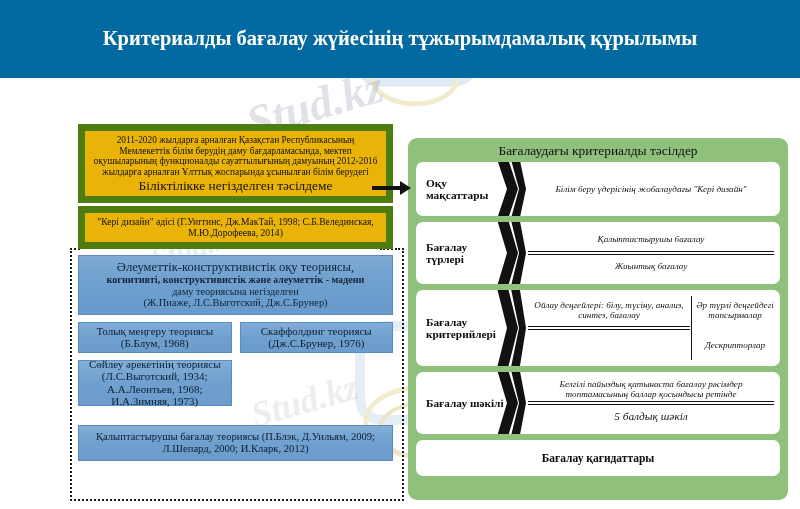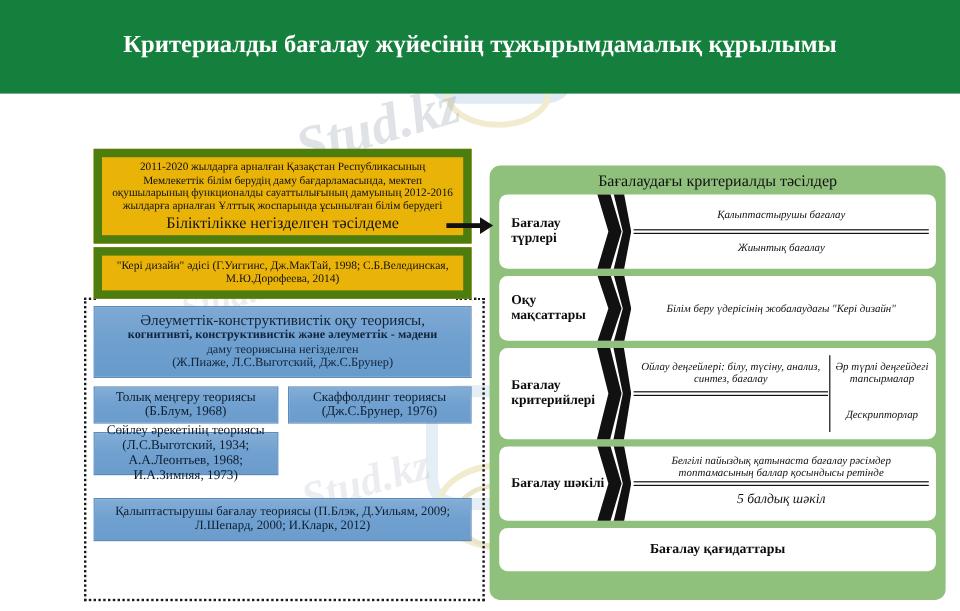--- a/index.html
+++ b/index.html
@@ -36,21 +36,21 @@
     z-index: 4;
     pointer-events: none;
     opacity: .35;
   }
 
   
   .header {
     position: absolute;
     left: 0; top: 0;
     width: 800px; height: 78px;
-    background: #15803d;
+    background: #0369a1;
     z-index: 10;
   }
   .header-title {
     position: absolute;
     left: 0; right: 0; top: 38px;
     text-align: center;
     color: #ffffff;
     font-size: 20.5px;
     font-weight: bold;
     font-family: "Liberation Serif", "DejaVu Serif", serif;
@@ -118,21 +118,21 @@
     align-items: center;
     justify-content: center;
     text-align: center;
     line-height: 1.13;
     box-sizing: border-box;
     padding: 2px 4px;
   }
   .half { width: 153.5px; }
   .h1 { height: 31px; }
   .h2 { height: 41px; }
-  .h3 { height: 36px; }
+  .h3 { height: 46px; }
   .full { width: 315px; height: 36px; margin-top: 19px; font-size: 10.6px; }
 
   
   .dotted-frame {
     position: absolute;
     left: 70px; top: 248px;
     width: 330px; height: 251px;
     border: 2px dotted #1a1a1a;
     border-top: none;
     z-index: 15;
@@ -336,49 +336,49 @@
   <div class="box-blue full">Қалыптастырушы бағалау теориясы (П.Блэк, Д.Уильям, 2009; Л.Шепард, 2000; И.Кларк, 2012)</div>
 </div>
 
 <div class="link-arrow">
   <div class="shaft"></div>
   <div class="head"></div>
 </div>
 
 <div class="green-panel">
   <div class="green-title">Бағалаудағы критериалды тәсілдер</div>
+
+  <div class="white-card card-1">
+    <div class="row-label">Оқу мақсаттары</div>
+    <svg class="chev" viewBox="0 0 32 70" preserveAspectRatio="none">
+      <polygon points="2,0 13,0 24,35 13,70 2,70 13,35" fill="#111"></polygon>
+      <polygon points="16,0 25,0 32,35 25,70 16,70 25,35" fill="#111"></polygon>
+    </svg>
+    <div class="card-content">
+      <div class="ital centered-mid">Білім беру үдерісінің жобалаудағы "Кері дизайн"</div>
+    </div>
+  </div>
 
   <div class="white-card card-2">
     <div class="row-label">Бағалау түрлері</div>
     <svg class="chev" viewBox="0 0 32 70" preserveAspectRatio="none">
       <polygon points="2,0 13,0 24,35 13,70 2,70 13,35" fill="#111"></polygon>
       <polygon points="16,0 25,0 32,35 25,70 16,70 25,35" fill="#111"></polygon>
     </svg>
     <div class="card-content">
       <div class="divider-double"></div>
       <div class="split-top">
           <div class="ital">Қалыптастырушы бағалау</div>
         </div>
       <div class="split-bot">
           <div class="ital">Жиынтық бағалау</div>
         </div>
     </div>
   </div>
 
-  <div class="white-card card-1">
-    <div class="row-label">Оқу мақсаттары</div>
-    <svg class="chev" viewBox="0 0 32 70" preserveAspectRatio="none">
-      <polygon points="2,0 13,0 24,35 13,70 2,70 13,35" fill="#111"></polygon>
-      <polygon points="16,0 25,0 32,35 25,70 16,70 25,35" fill="#111"></polygon>
-    </svg>
-    <div class="card-content">
-      <div class="ital centered-mid">Білім беру үдерісінің жобалаудағы "Кері дизайн"</div>
-    </div>
-  </div>
-
   <div class="white-card card-3">
     <div class="row-label">Бағалау критерийлері</div>
     <svg class="chev" viewBox="0 0 32 70" preserveAspectRatio="none">
       <polygon points="2,0 13,0 24,35 13,70 2,70 13,35" fill="#111"></polygon>
       <polygon points="16,0 25,0 32,35 25,70 16,70 25,35" fill="#111"></polygon>
     </svg>
     <div class="card-content" style="right:90px;">
       <div class="divider-double"></div>
       <div class="split-top">
           <div class="ital">Ойлау деңгейлері: білу, түсіну, анализ, синтез, бағалау</div>

